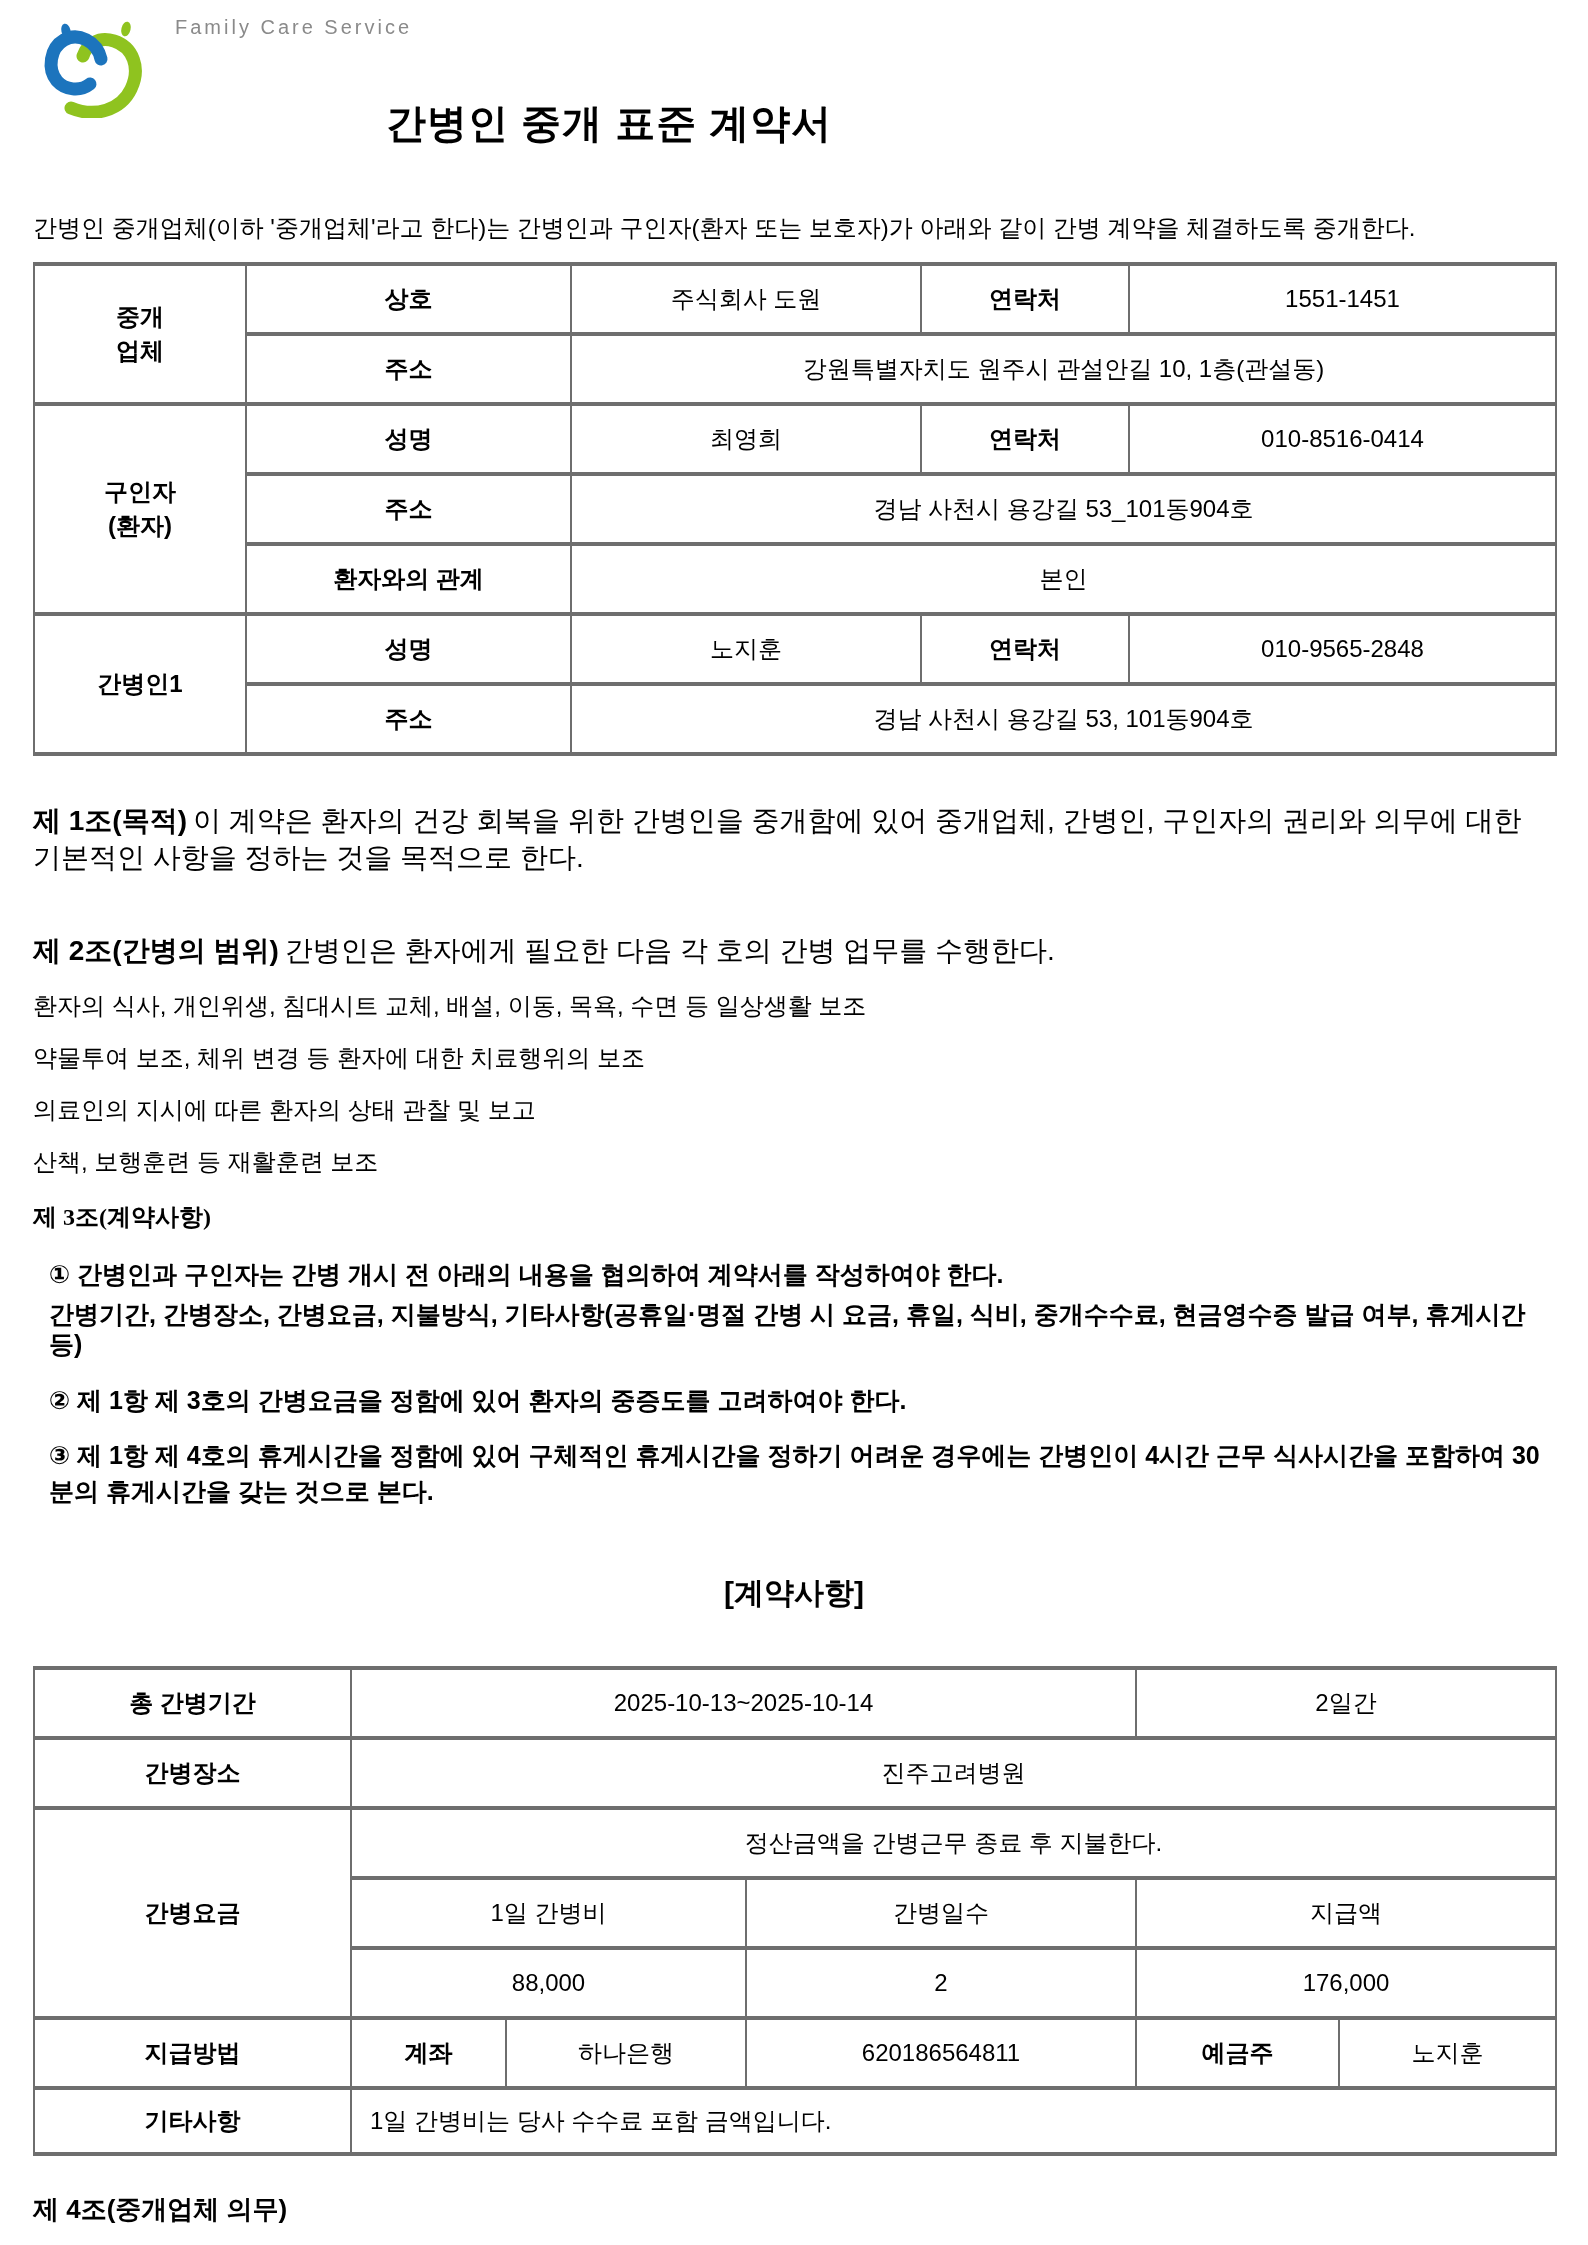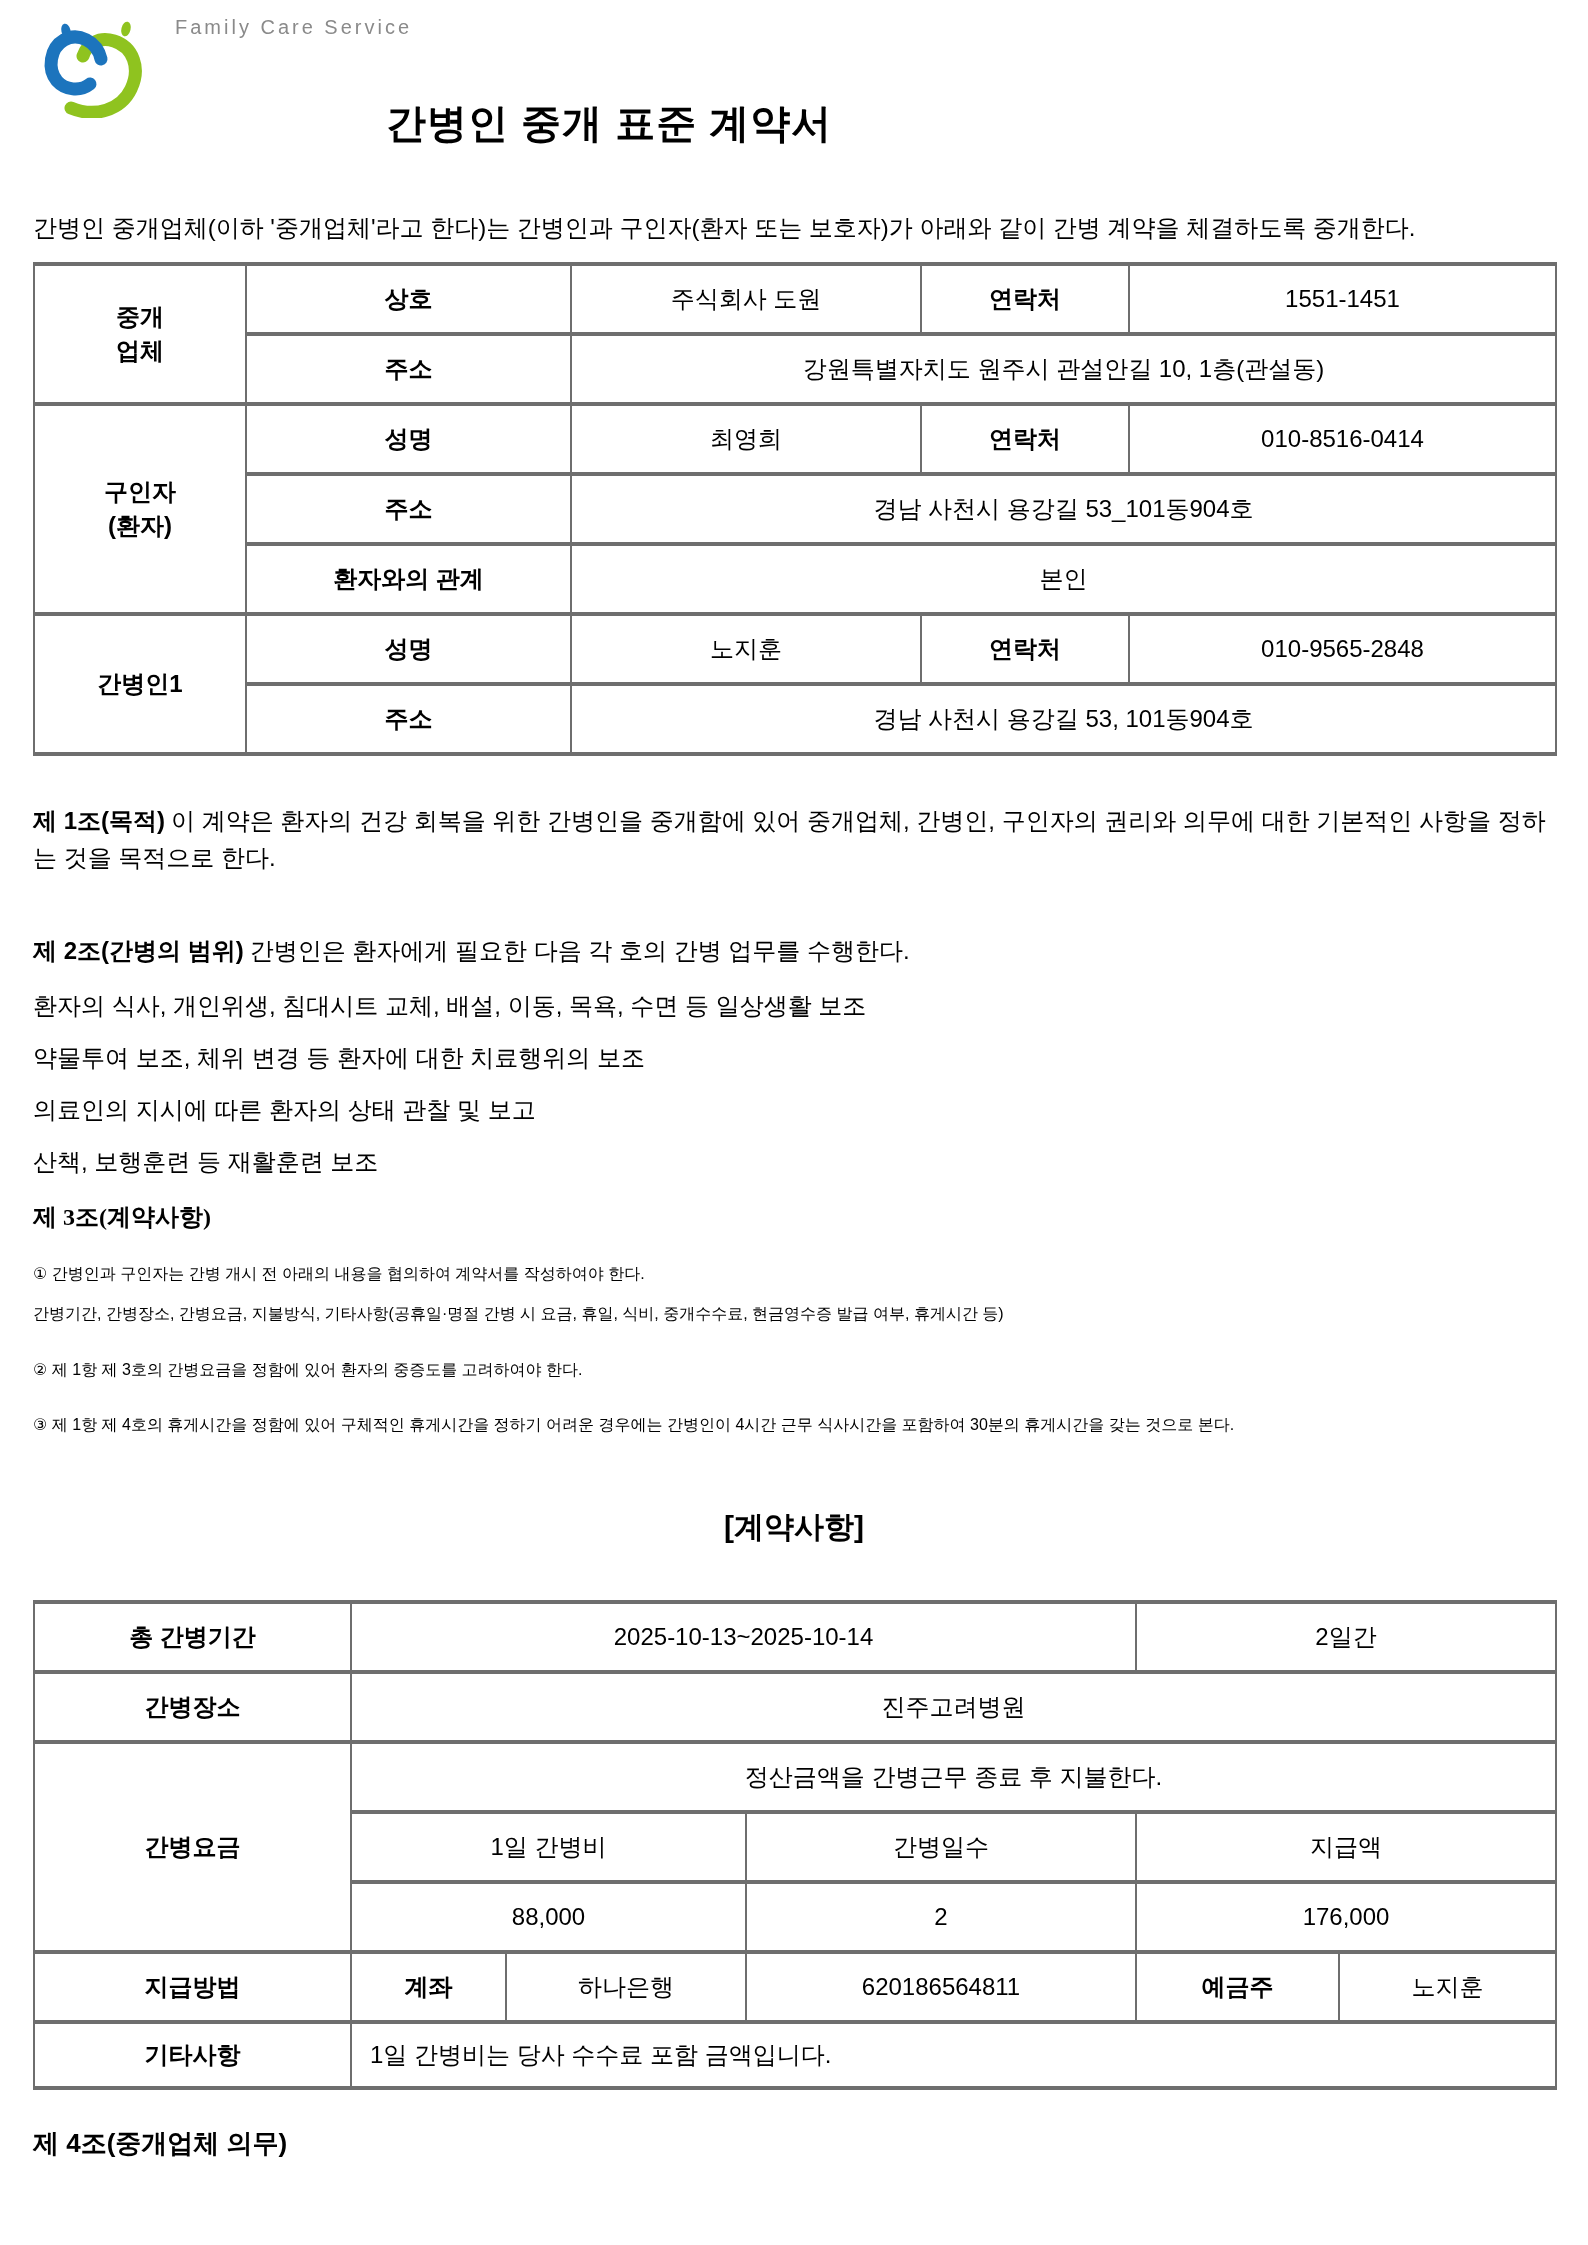--- a/index.html
+++ b/index.html
@@ -41,26 +41,26 @@
     border-left: 2px solid #6e6e6e; border-right: 2px solid #6e6e6e;
     text-align: center; vertical-align: middle;
     font-size: 24px; padding: 4px 6px;
   }
   tr { height: 70px; }
   .lbl { font-weight: 700; }
   .group { font-weight: 700; white-space: pre-line; line-height: 34px; }
   .left-cell { text-align: left; padding-left: 18px; }
 
   
-  .article { font-size: 24px; line-height: 37px; margin: 46px 0 0 0; }
+  .article { font-size: 28px; line-height: 37px; margin: 46px 0 0 0; }
   .article b { margin-right: 6px; }
   .a2-head { margin-top: 56px; }
   .list-item { font-size: 24px; line-height: 30px; margin: 22px 0 0 0; }
   .a3-head { font-size: 24px; font-weight: 700; margin: 24px 0 0 0; font-family: Liberation Serif, serif; }
-  .clause { font-size: 16px; line-height: 30px; margin: 26px 0 0 0; }
+  .clause { font-size: 25px; line-height: 30px; margin: 26px 0 0 16px; font-weight: bold; }
   .clause-tight { margin-top: 10px; }
   .clause-wrap { line-height: 36px; margin-top: 22px; }
 
   .section-title {
     margin: 64px 0 0 0; text-align: center;
     font-size: 30px; font-weight: 800;
   }
   .contract-table { margin-top: 52px; }
   .contract-table tr.short { height: 66px; }
 

